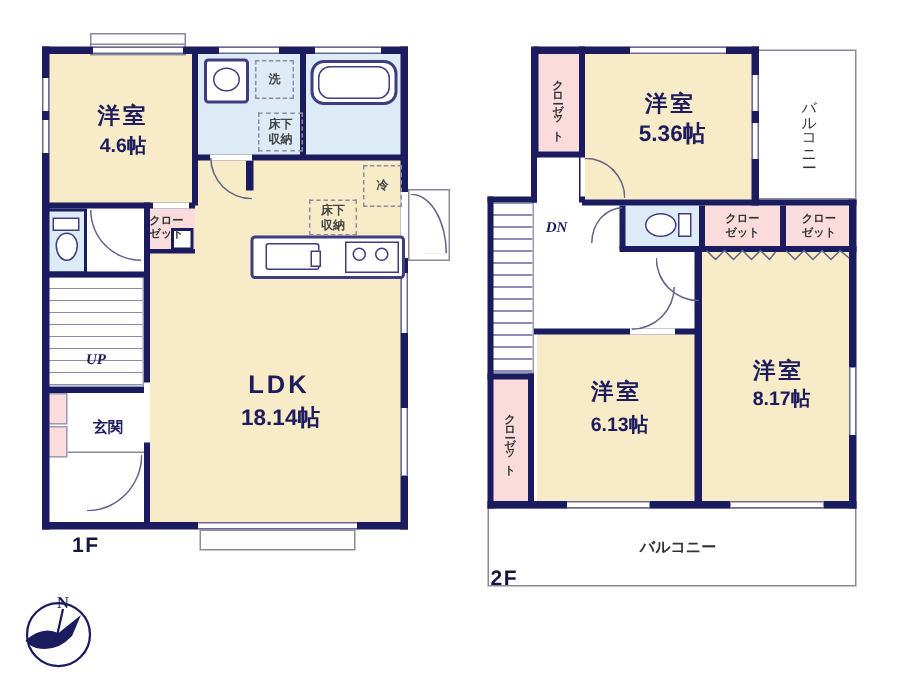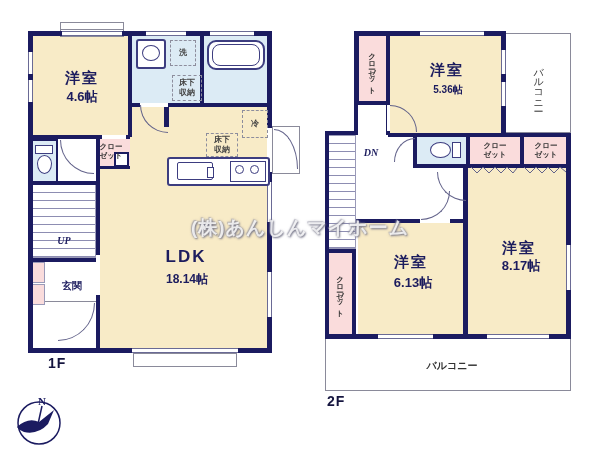--- a/index.html
+++ b/index.html
@@ -161,51 +161,50 @@
   <svg class="chev" style="left:523px;top:166px;" width="44" height="9" viewBox="0 0 44 9">
       <polyline points="1,1 7,7 13,1 19,7 25,1 31,7 37,1 43,6" fill="none" stroke="#62628a" stroke-width="1"></polyline>
     </svg>
 
   <div class="fthin" style="left:430px;top:142px;width:21px;height:16px;border-radius:50% 50% 50% 50%/50% 50% 50% 50%;"></div>
   <div class="fthin" style="left:452px;top:142px;width:9px;height:16px;"></div>
 
   <div class="lbl" style="left:82px;top:78px;font-size:15px;letter-spacing:2px;">洋室</div>
   <div class="lbl" style="left:82px;top:97px;font-size:13px;">4.6帖</div>
   <div class="lbl" style="left:186px;top:257px;font-size:17px;letter-spacing:2px;">LDK</div>
-  <div class="lbl" style="left:187px;top:279px;font-size:12px;">18.14帖</div>
+  <div class="lbl" style="left:187px;top:279px;font-size:15px;">18.14帖</div>
   <div class="lbl" style="left:72px;top:286px;font-size:10px;">玄関</div>
   <div class="lbl pre" style="left:111px;top:151px;font-size:7.5px;color:#333;">クロー
 ゼット</div>
   <div class="updn" style="left:64px;top:240px;">UP</div>
   <div class="lbl" style="left:183px;top:53px;font-size:8px;color:#444;">洗</div>
   <div class="lbl pre" style="left:187px;top:88px;font-size:8px;color:#444;">床下
 収納</div>
   <div class="lbl" style="left:255px;top:124px;font-size:8px;color:#444;">冷</div>
   <div class="lbl pre" style="left:222px;top:145px;font-size:8px;color:#444;">床下
 収納</div>
   <div class="flab" style="left:48px;top:355px;">1F</div>
 
   <div class="lbl" style="left:447px;top:70px;font-size:15px;letter-spacing:2px;">洋室</div>
-  <div class="lbl" style="left:448px;top:90px;font-size:10px;">5.36帖</div>
+  <div class="lbl" style="left:448px;top:90px;font-size:15px;">5.36帖</div>
   <div class="lbl" style="left:411px;top:262px;font-size:15px;letter-spacing:2px;">洋室</div>
   <div class="lbl" style="left:413px;top:283px;font-size:13px;">6.13帖</div>
   <div class="lbl" style="left:519px;top:248px;font-size:15px;letter-spacing:2px;">洋室</div>
   <div class="lbl" style="left:521px;top:266px;font-size:13px;">8.17帖</div>
   <div class="lbl vert" style="left:538px;top:83px;font-size:10px;font-weight:normal;color:#333;">バルコニー</div>
   <div class="lbl" style="left:452px;top:366px;font-size:10px;color:#333;">バルコニー</div>
   <div class="lbl vert" style="left:372px;top:69px;font-size:7.5px;color:#333;">クローゼット</div>
   <div class="lbl vert" style="left:340px;top:292px;font-size:7.5px;color:#333;">クローゼット</div>
   <div class="lbl pre" style="left:495px;top:150px;font-size:7.5px;color:#333;">クロー
 ゼット</div>
   <div class="lbl pre" style="left:546px;top:150px;font-size:7.5px;color:#333;">クロー
 ゼット</div>
   <div class="updn" style="left:371px;top:152px;">DN</div>
-  <div class="flab" style="left:327px;top:393px;">2F</div>
-
-  <div id="wm">(株)あんしんマイホーム</div>
+  <div class="flab" style="left:327px;top:377px;">2F</div>
+
 
   <svg class="abs" style="left:12px;top:394px;" width="56" height="54" viewBox="0 0 56 54">
     <circle cx="27" cy="29" r="21" fill="none" stroke="#1b1b60" stroke-width="1.5"></circle>
     <line x1="30" y1="12" x2="26" y2="30" stroke="#1b1b60" stroke-width="1.5"></line>
     <path d="M5,33 Q16,23 27,28 L42,16 L36,30 Q26,41 12,38 Q7,36 5,33 Z" fill="#1b1b60"></path>
     <text x="30" y="11" font-family="Liberation Serif, serif" font-size="11" font-weight="bold" fill="#1b1b60" text-anchor="middle">N</text>
   </svg>
 
 </div>
 

